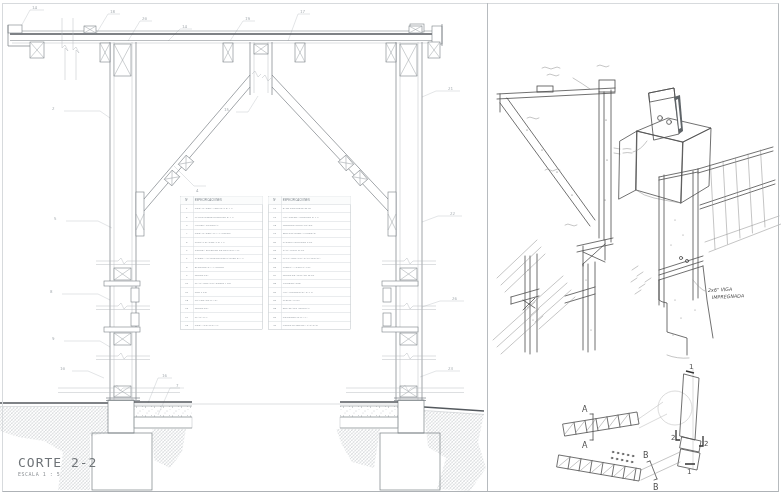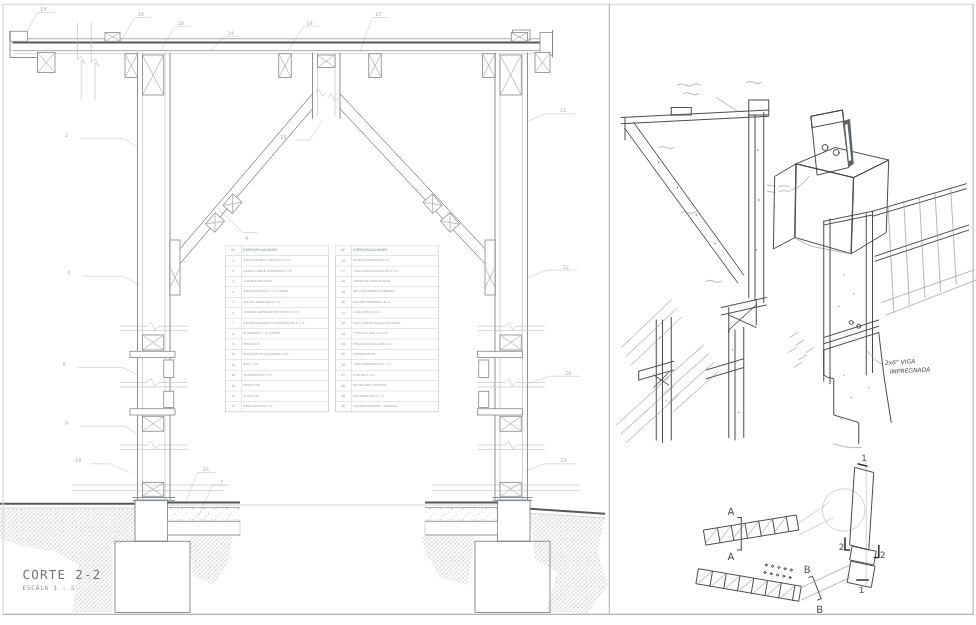--- a/index.html
+++ b/index.html
@@ -24,21 +24,21 @@
   .srow .ssp{flex:1;font-size:7px;line-height:24px;color:#9aa1a7;
              padding-left:4px;white-space:nowrap;overflow:hidden;letter-spacing:.2px;}
   .shead{background:#fbfcfc;}
   .shead .sno,.shead .ssp{color:#7b838a;font-size:8px;}
   
   #callout-layer{position:absolute;left:0;top:0;width:487px;height:500px;pointer-events:none;}
   .callout{position:absolute;font-family:"DejaVu Sans Mono",monospace;font-size:11px;
            color:#aab0b5;transform:scale(.38);transform-origin:0 0;}
   
   .title-block{position:absolute;left:18px;top:455px;color:#777c80;}
-  .tb-title{font-family:"DejaVu Sans Mono",monospace;font-size:10px;letter-spacing:1px;color:#6f7478;}
+  .tb-title{font-family:"DejaVu Sans Mono",monospace;font-size:13px;letter-spacing:1px;color:#6f7478;}
   .tb-scale{font-family:"DejaVu Sans Mono",monospace;font-size:9px;color:#8b9094;
             transform:scale(.55);transform-origin:0 0;margin-top:2px;letter-spacing:1px;}
   
   .ln{stroke:#7a8085;stroke-width:.7;fill:none;}
   .lnD{stroke:#54595e;stroke-width:1.5;fill:none;}
   .lnM{stroke:#8b9095;stroke-width:.6;fill:none;}
   .lnL{stroke:#b3b7bb;stroke-width:.45;fill:none;}
   .ld{stroke:#c7cbcf;stroke-width:.5;fill:none;}
   .xb{stroke:#7a8085;stroke-width:.6;fill:#fff;}
   .xl{stroke:#9aa0a5;stroke-width:.5;}

